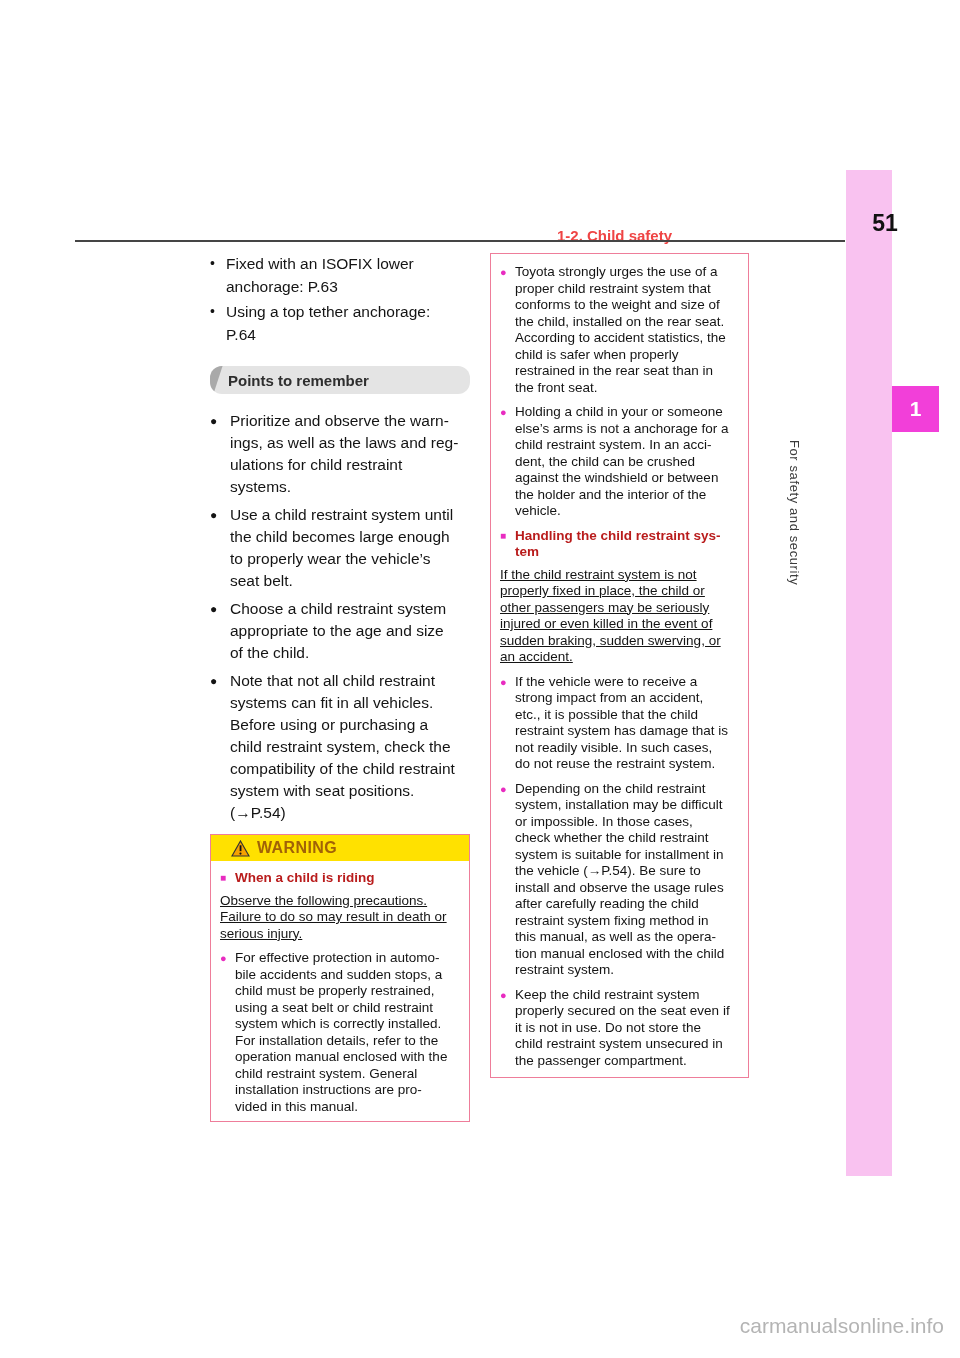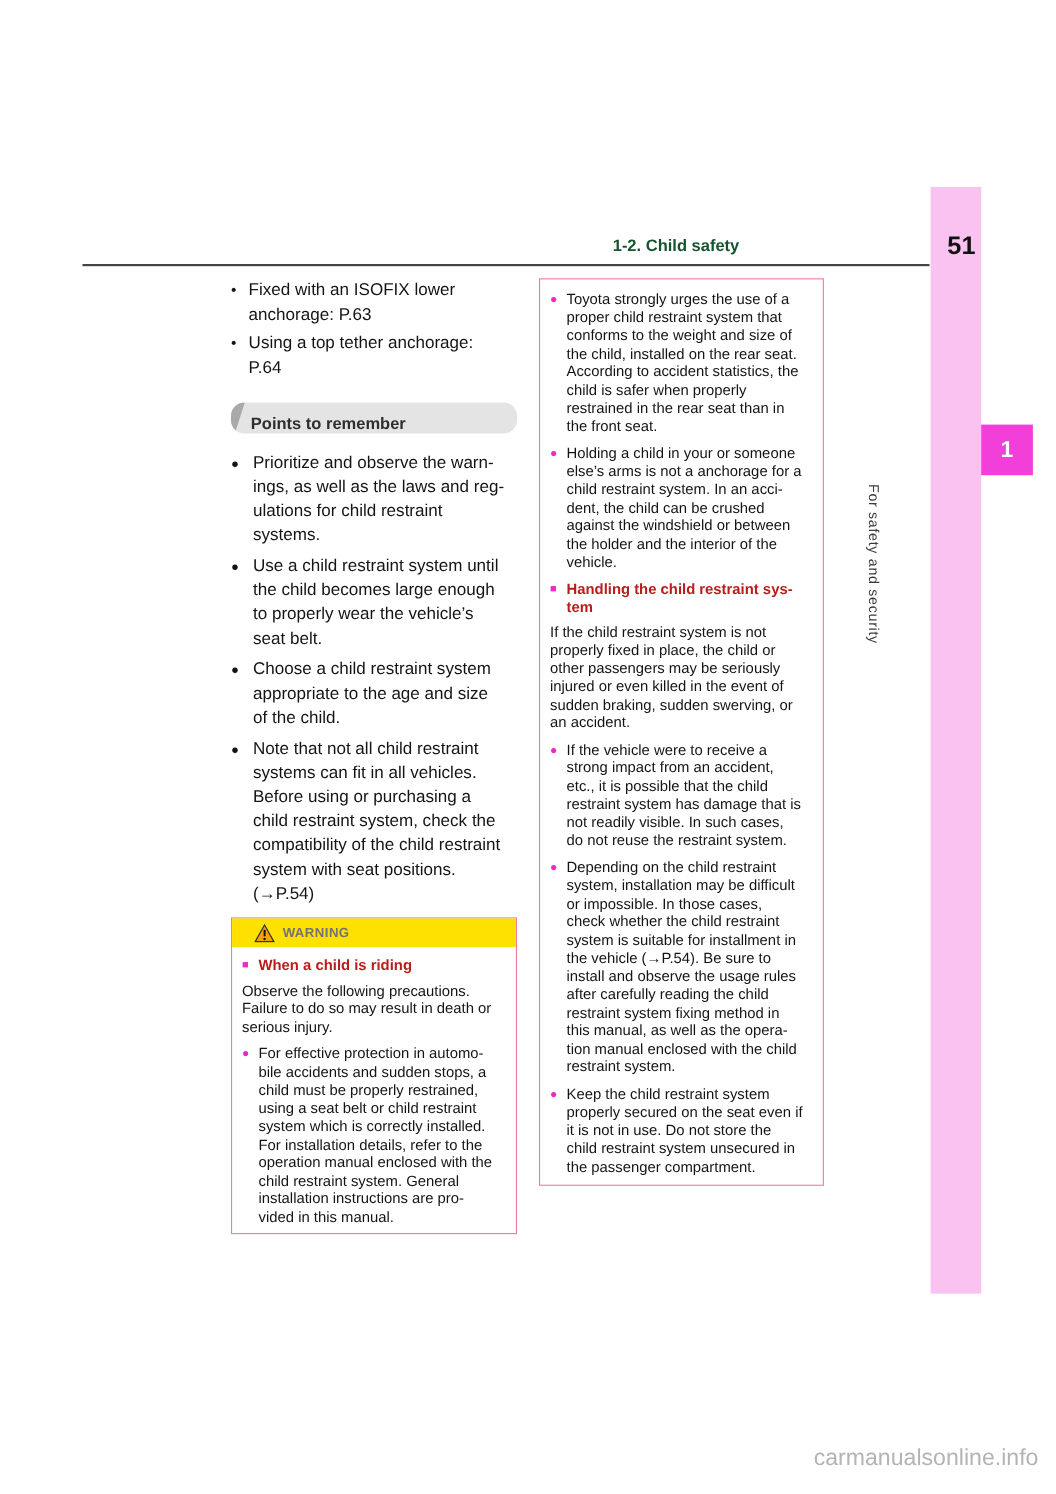--- a/index.html
+++ b/index.html
@@ -25,20 +25,21 @@
     background: var(--band-pink, #f9c2f0);
   }
   .page-number {
     position: absolute;
     left: 846px; top: 210px;
     width: 56px;
     text-align: center;
     font-size: 23px;
     font-weight: bold;
     color: #111;
+    padding-left: 11px;
   }
   .chapter-tab {
     position: absolute;
     left: 892px; top: 386px;
     width: 47px; height: 46px;
     background: var(--tab-magenta, #f23fd9);
     display: flex;
     align-items: center;
     justify-content: center;
     color: #ffffff;
@@ -52,24 +53,24 @@
     writing-mode: vertical-rl;
     font-size: 13px;
     letter-spacing: 0.6px;
     color: #3b3b3b;
     white-space: nowrap;
   }
 
   
   .section-title {
     position: absolute;
-    left: 557px; top: 215px;
+    left: 557px; top: 227px;
     font-size: 15px;
     font-weight: bold;
-    color: #14532d;
+    color: #ef4444;
   }
   .header-rule {
     position: absolute;
     left: 75px; top: 240px;
     width: 770px; height: 1.5px;
     background: #454545;
   }
 
   
   .col { position: absolute; }
@@ -91,21 +92,21 @@
   }
 
   
   .points-box {
     position: relative;
     margin-top: 20px;
     margin-bottom: 16px;
     height: 28px;
     background: var(--points-bg, #e4e4e4);
     display: flex;
-    align-items: flex-end;
+    align-items: center;
     padding-left: 18px;
     overflow: hidden;
     border-radius: 12px;
   }
   .points-accent {
     position: absolute;
     left: -5px; top: 0;
     width: 13px; height: 100%;
     background: var(--points-accent, #a9a9a9);
     transform: skewX(-18deg);
@@ -142,24 +143,24 @@
   }
   .warning-header {
     height: 26px;
     background: var(--warning-yellow, #ffe100);
     display: flex;
     align-items: center;
     gap: 7px;
     padding-left: 20px;
   }
   .warning-label {
-    font-size: 12px;
+    font-size: 16px;
     font-weight: bold;
     letter-spacing: 0.4px;
-    color: #737373;
+    color: #a16207;
   }
   .warn-tri { flex: none; display: block; }
   .warn-body { padding: 9px 8px 6px 9px; }
 
   
   .warn-heading {
     display: flex;
     font-size: 13.5px;
     line-height: 16.5px;
     margin-bottom: 6px;
@@ -171,20 +172,21 @@
     line-height: 16.5px;
     color: var(--accent-magenta, #e82cc0);
   }
   .warn-heading .txt { font-weight: bold; color: #b91c1c; }
 
   .warn-p {
     margin: 0 0 8px 0;
     font-size: 13.5px;
     line-height: 16.5px;
     white-space: pre-line;
+    text-decoration: underline;
   }
   .warn-item {
     display: flex;
     font-size: 13.5px;
     line-height: 16.5px;
     margin-bottom: 8px;
   }
   .warn-item .marker {
     flex: none;
     width: 15px;

